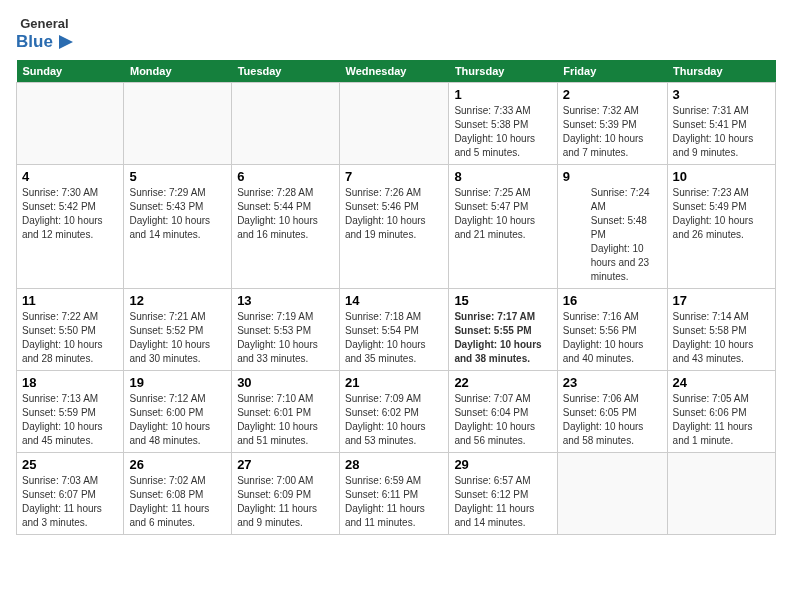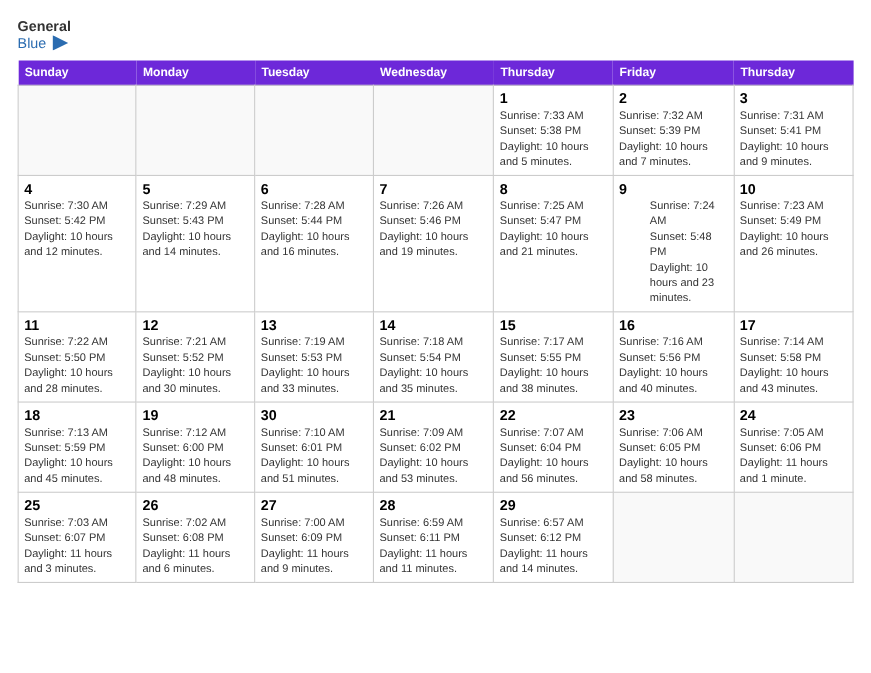--- a/index.html
+++ b/index.html
@@ -32,21 +32,21 @@
     .location {
       font-size: 14px;
       color: #555;
     }
     table {
       width: 100%;
       border-collapse: collapse;
       font-size: 10.5px;
     }
     .day-header {
-      background: #6d28d9;
+      background: #15803d;
       color: #fff;
       text-align: left;
       padding: 5px 6px;
       font-weight: bold;
       font-size: 11px;
     }
     td {
       border: 1px solid #ccc;
       vertical-align: top;
       padding: 4px 5px;
@@ -70,21 +70,21 @@
     tr:nth-child(even) td { background: #fff; }
     tr.week-row td { height: 80px; }
   </style>
 </head>
 <body>
 
 <div class="header">
   <div class="logo">
   <div style="text-align:center;line-height:1.2;">
     <div style="font-size:13px;font-weight:bold;color:#333;">General</div>
-    <div style="font-size:13px;font-weight:normal;color:#2b6cb0;display:flex;align-items:center;gap:2px;">
+    <div style="font-size:17px;font-weight:bold;color:#2b6cb0;display:flex;align-items:center;gap:2px;">
       Blue
       <svg width="18" height="14" viewBox="0 0 18 14">
         <polygon points="4,0 18,7 4,14" fill="#2b6cb0"></polygon>
       </svg>
     </div>
   </div>
 </div>
   <div class="title-block">
     <div class="month-title"></div>
     <div class="location"></div>
@@ -192,21 +192,21 @@
 Daylight: 10 hours and 33 minutes.</div>
         </td>
         <td>
           <span class="day-num">14</span>
           <div class="cell-content" style="white-space: pre-line;">Sunrise: 7:18 AM
 Sunset: 5:54 PM
 Daylight: 10 hours and 35 minutes.</div>
         </td>
         <td>
           <span class="day-num">15</span>
-          <div class="cell-content" style="white-space: pre-line;">Sunrise: 7:17 AM
+          <div class="cell-content" style="white-space: pre-line; font-weight: bold;">Sunrise: 7:17 AM
 Sunset: 5:55 PM
 Daylight: 10 hours and 38 minutes.</div>
         </td>
         <td>
           <span class="day-num">16</span>
           <div class="cell-content" style="white-space: pre-line;">Sunrise: 7:16 AM
 Sunset: 5:56 PM
 Daylight: 10 hours and 40 minutes.</div>
         </td>
         <td>

